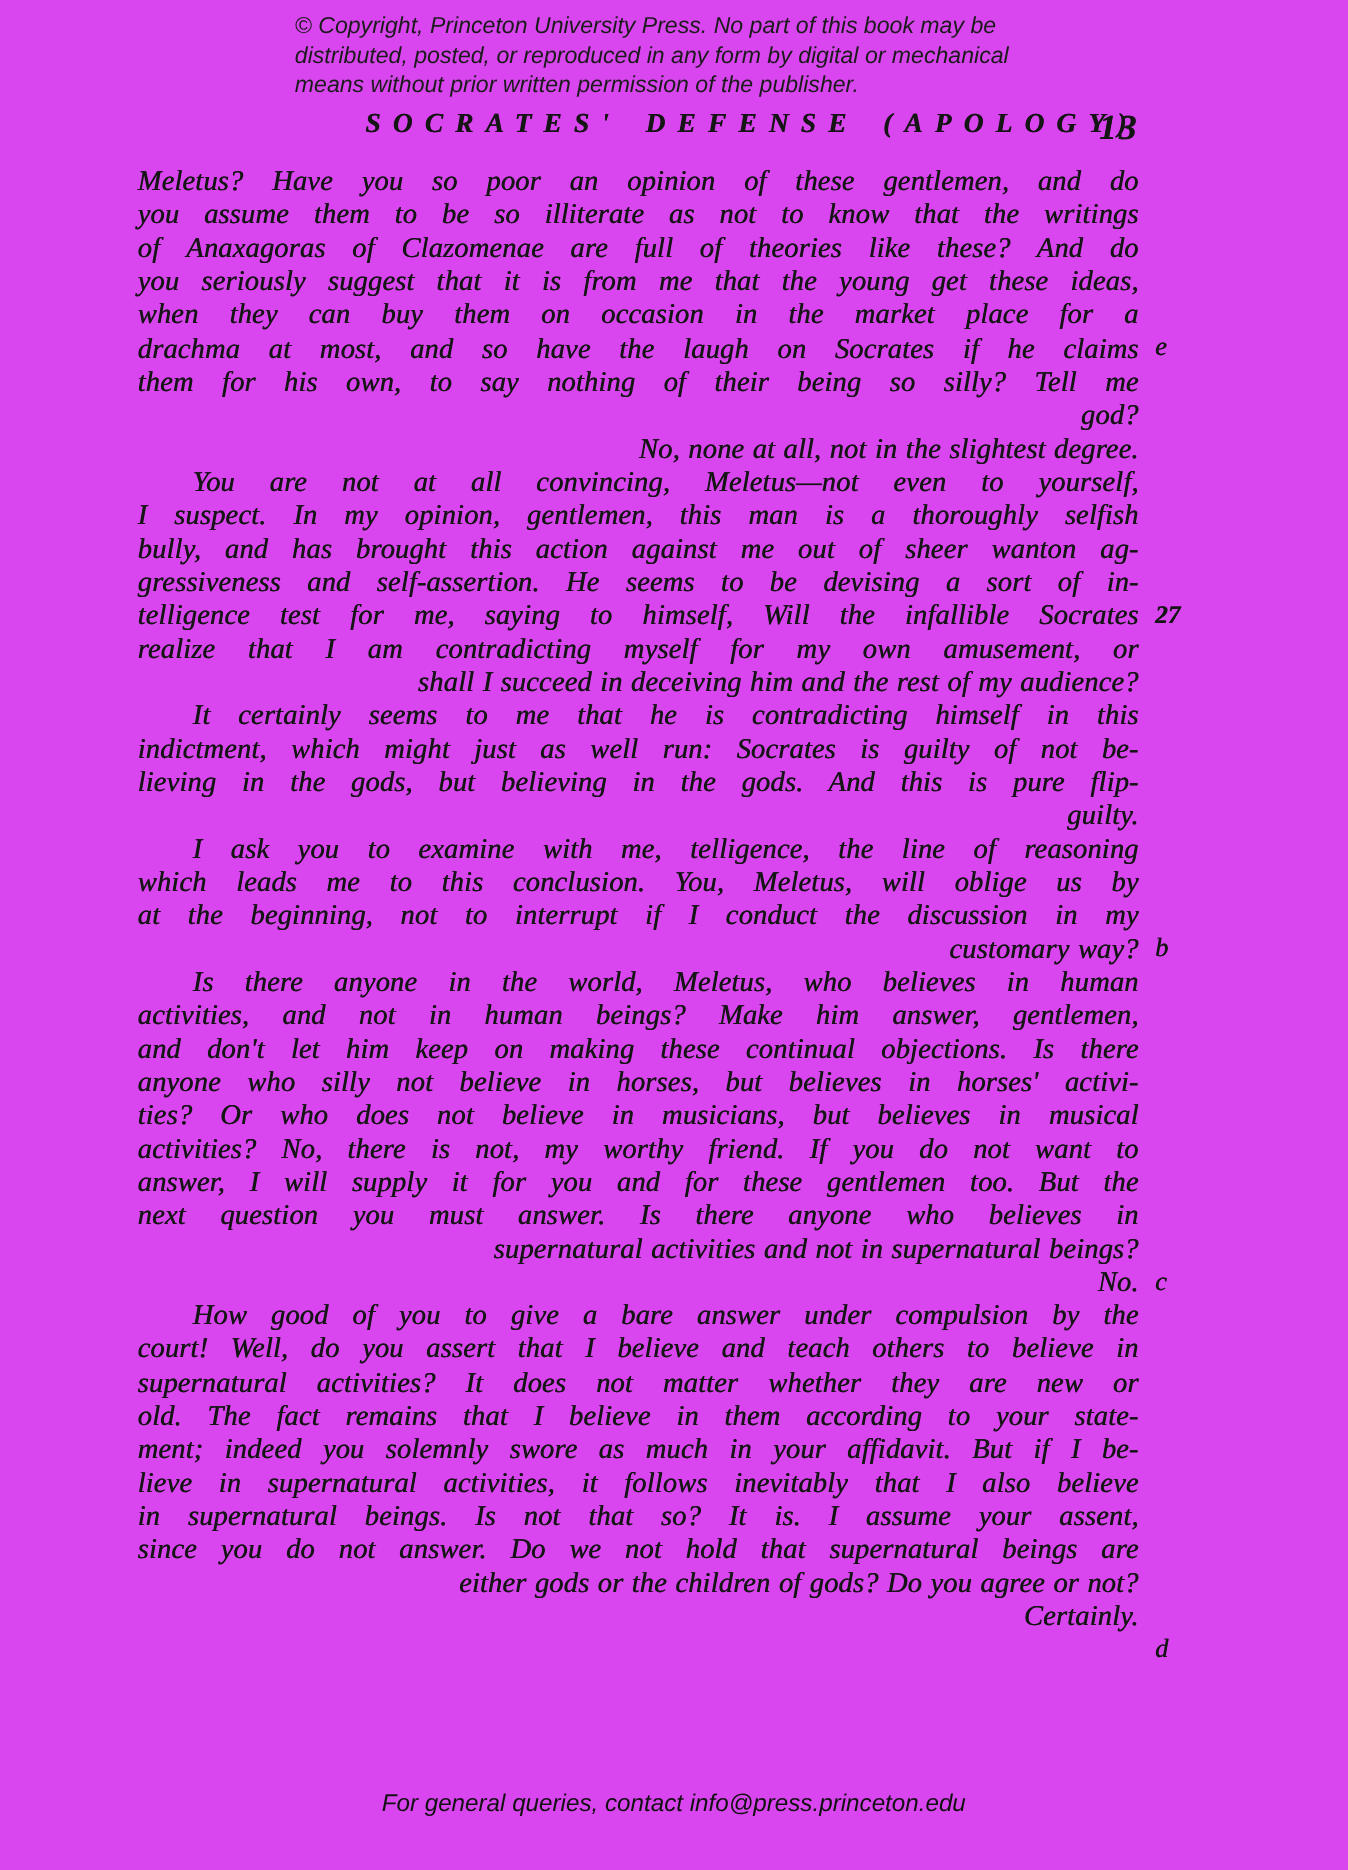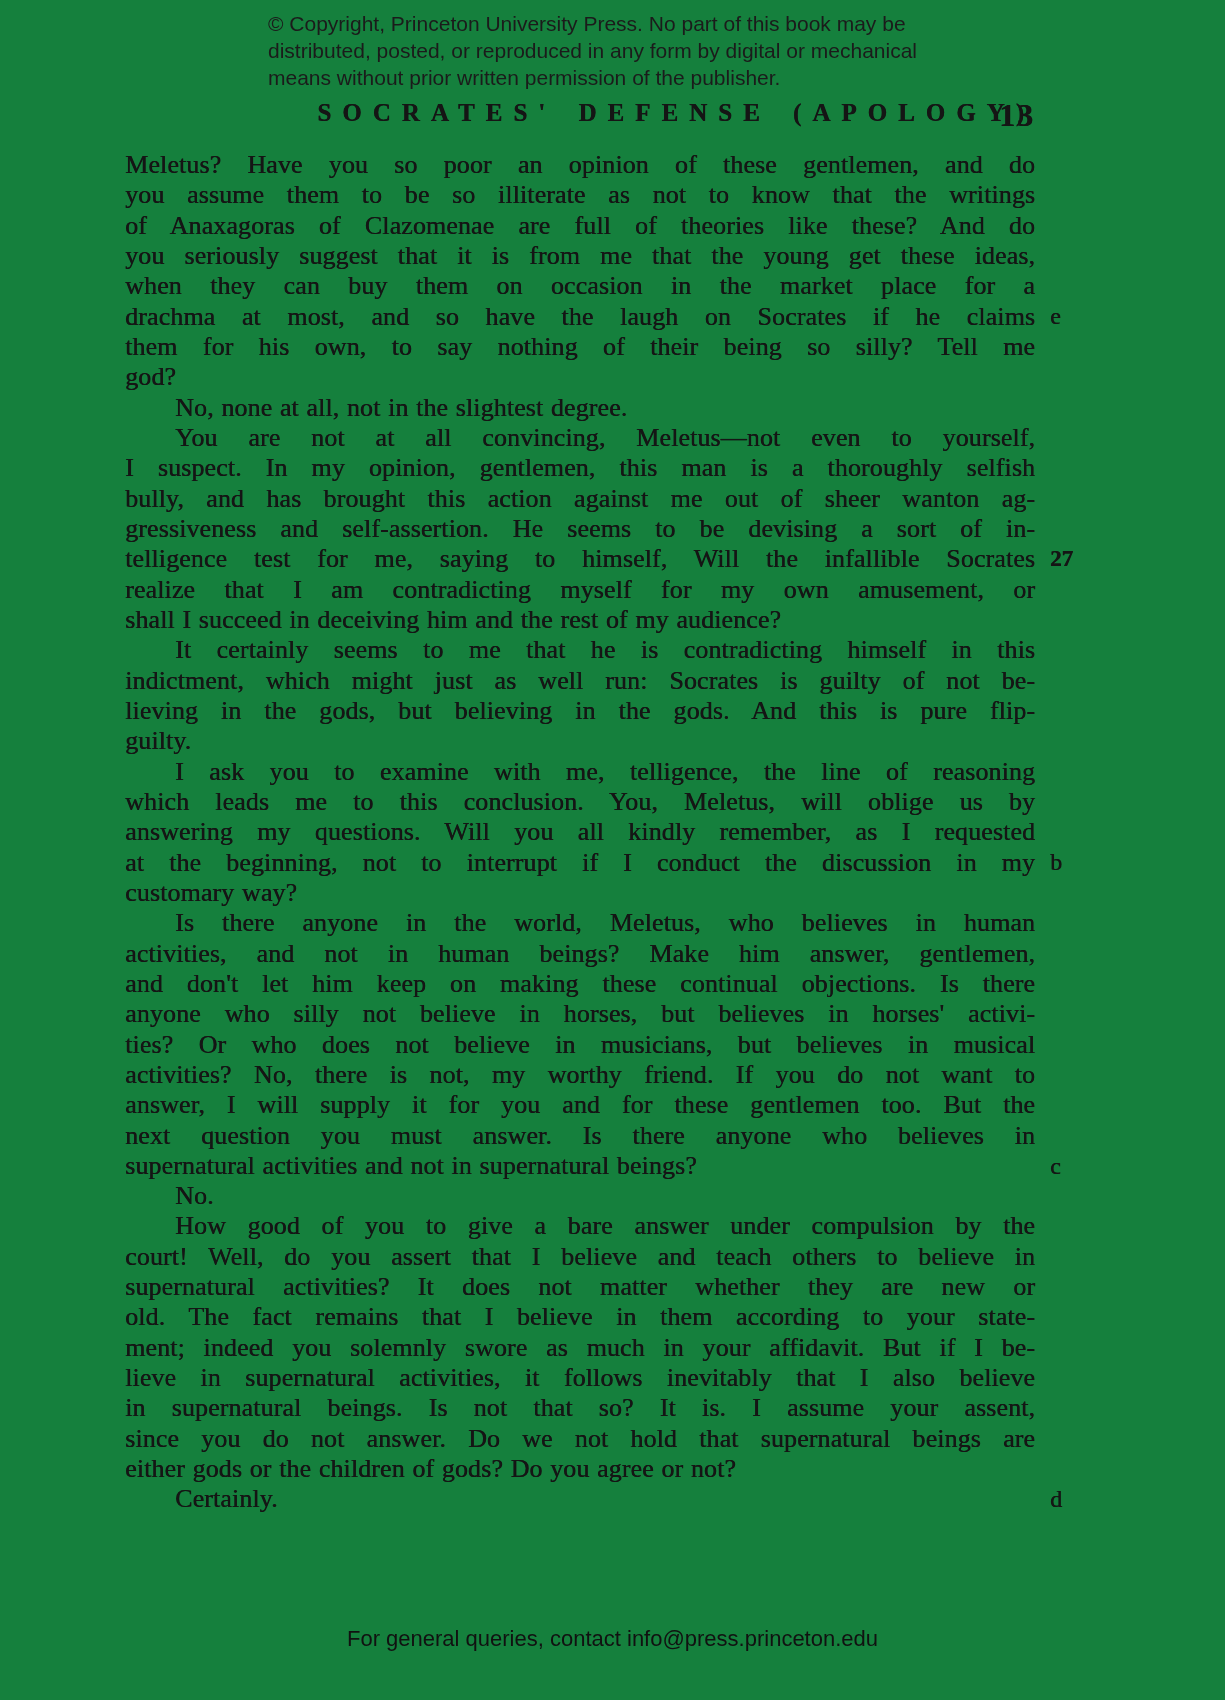--- a/index.html
+++ b/index.html
@@ -1,22 +1,23 @@
 <!DOCTYPE html>
 <html><head>
 <meta charset="utf-8">
 <style>
   html, body { margin: 0; padding: 0; background: #ffffff; }
   .page {
     position: relative;
     width: 1225px;
     height: 1700px;
-    background: #15803d;
+    background: #d946ef;
     color: #151515;
     overflow: hidden;
+    font-style: italic;
   }
   .copyright {
     position: absolute;
     left: 268px;
     top: 10px;
     font-family: "Liberation Sans", sans-serif;
     font-size: 21px;
     line-height: 27px;
     color: #1b1b1b;
   }
@@ -59,21 +60,21 @@
     text-shadow: 0.45px 0 0 currentColor;
   }
   .ln {
     text-align: justify;
     text-align-last: justify;
     height: 30.33px;
     overflow: visible;
     white-space: nowrap0; 
   }
   .ln.last {
-    text-align: left;
+    text-align: right;
     text-align-last: auto;
   }
   .ln.ind { text-indent: 50px; }
   .note {
     position: absolute;
     left: 1050px;
     font-family: "Liberation Serif", serif;
     font-size: 24px;
     line-height: 30.33px;
     text-shadow: 0.4px 0 0 currentColor;
@@ -131,21 +132,20 @@
     </div>
     <div>
       <div class="ln ind">It certainly seems to me that he is contradicting himself in this</div>
       <div class="ln">indictment, which might just as well run: Socrates is guilty of not be-</div>
       <div class="ln">lieving in the gods, but believing in the gods. And this is pure flip-</div>
       <div class="ln last">guilty.</div>
     </div>
     <div>
       <div class="ln ind">I ask you to examine with me, telligence, the line of reasoning</div>
       <div class="ln">which leads me to this conclusion. You, Meletus, will oblige us by</div>
-      <div class="ln">answering my questions. Will you all kindly remember, as I requested</div>
       <div class="ln">at the beginning, not to interrupt if I conduct the discussion in my</div>
       <div class="ln last">customary way?</div>
     </div>
     <div>
       <div class="ln ind">Is there anyone in the world, Meletus, who believes in human</div>
       <div class="ln">activities, and not in human beings? Make him answer, gentlemen,</div>
       <div class="ln">and don't let him keep on making these continual objections. Is there</div>
       <div class="ln">anyone who silly not believe in horses, but believes in horses' activi-</div>
       <div class="ln">ties? Or who does not believe in musicians, but believes in musical</div>
       <div class="ln">activities? No, there is not, my worthy friend. If you do not want to</div>

